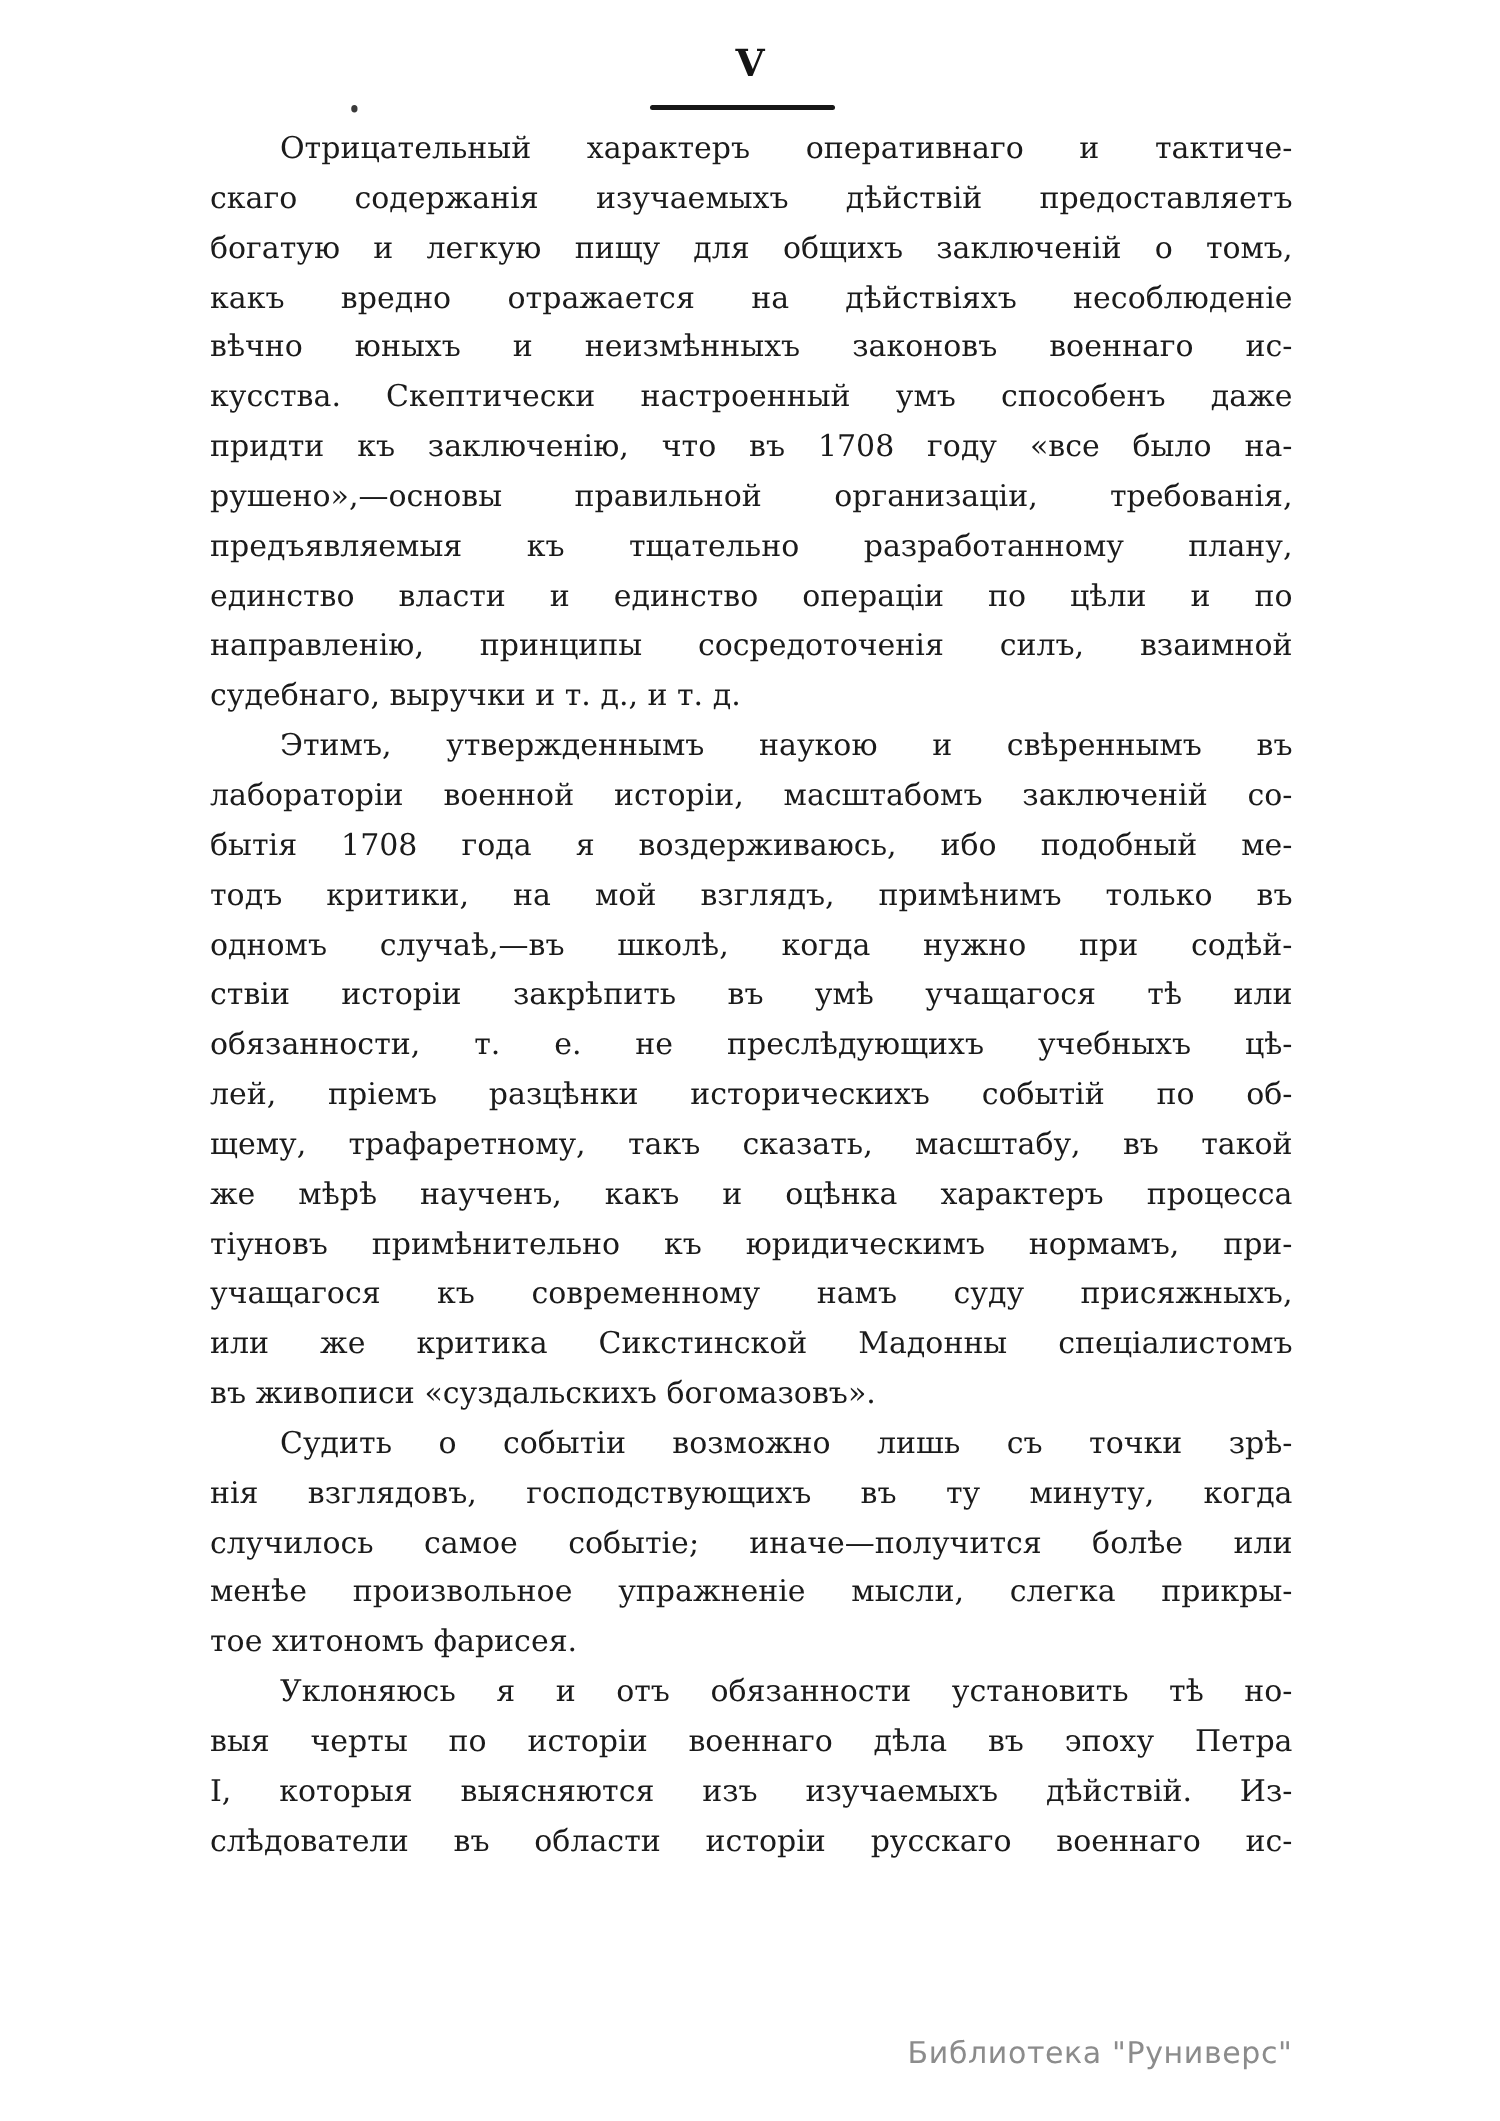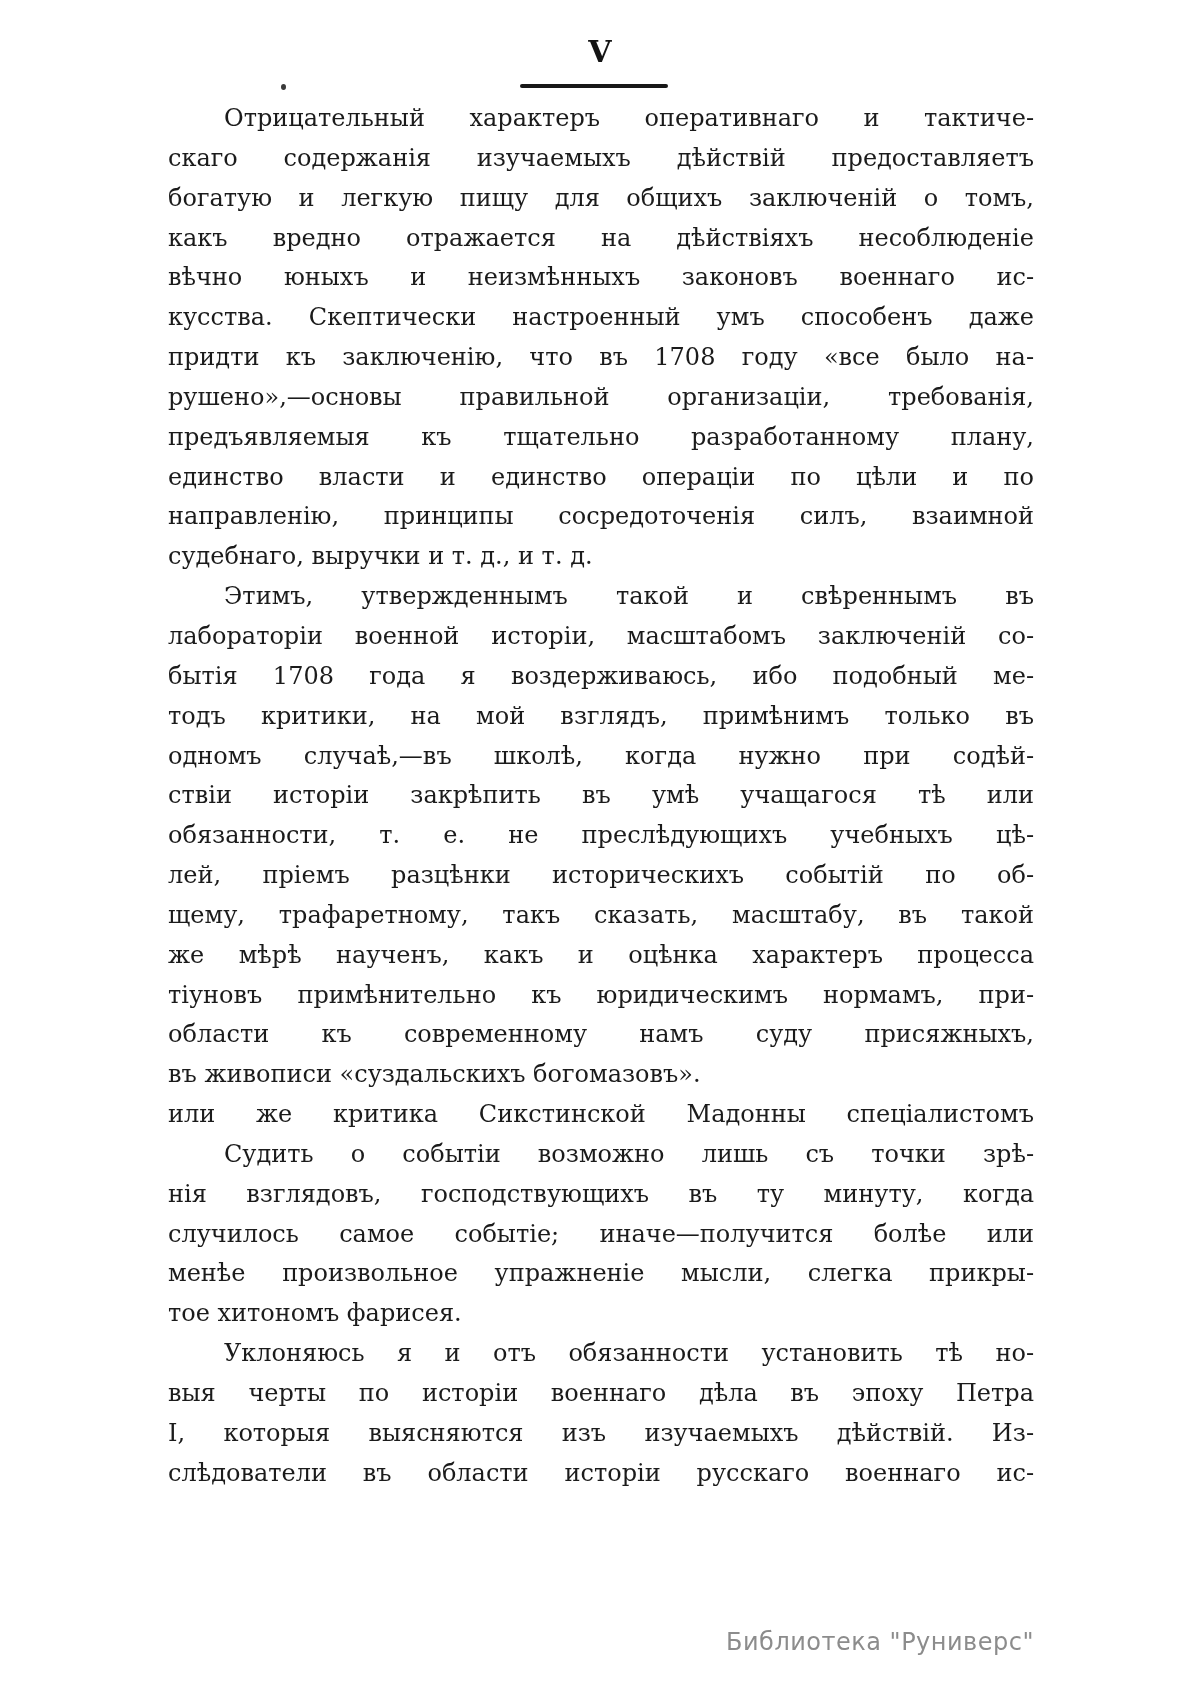--- a/index.html
+++ b/index.html
@@ -91,34 +91,34 @@
     <div class="line"><span>богатую и легкую пищу для общихъ заключеній о томъ,</span></div>
     <div class="line"><span>какъ вредно отражается на дѣйствіяхъ несоблюденіе</span></div>
     <div class="line"><span>вѣчно юныхъ и неизмѣнныхъ законовъ военнаго ис-</span></div>
     <div class="line"><span>кусства. Скептически настроенный умъ способенъ даже</span></div>
     <div class="line"><span>придти къ заключенію, что въ 1708 году «все было на-</span></div>
     <div class="line"><span>рушено»,—основы правильной организаціи, требованія,</span></div>
     <div class="line"><span>предъявляемыя къ тщательно разработанному плану,</span></div>
     <div class="line"><span>единство власти и единство операціи по цѣли и по</span></div>
     <div class="line"><span>направленію, принципы сосредоточенія силъ, взаимной</span></div>
     <div class="line parend"><span>судебнаго, выручки и т. д., и т. д.</span></div>
-    <div class="line indent"><span>Этимъ, утвержденнымъ такой и свѣреннымъ въ</span></div>
+    <div class="line indent"><span>Этимъ, утвержденнымъ наукою и свѣреннымъ въ</span></div>
     <div class="line"><span>лабораторіи военной исторіи, масштабомъ заключеній со-</span></div>
     <div class="line"><span>бытія 1708 года я воздерживаюсь, ибо подобный ме-</span></div>
     <div class="line"><span>тодъ критики, на мой взглядъ, примѣнимъ только въ</span></div>
     <div class="line"><span>одномъ случаѣ,—въ школѣ, когда нужно при содѣй-</span></div>
     <div class="line"><span>ствіи исторіи закрѣпить въ умѣ учащагося тѣ или</span></div>
     <div class="line"><span>обязанности, т. е. не преслѣдующихъ учебныхъ цѣ-</span></div>
     <div class="line"><span>лей, пріемъ разцѣнки историческихъ событій по об-</span></div>
     <div class="line"><span>щему, трафаретному, такъ сказать, масштабу, въ такой</span></div>
     <div class="line"><span>же мѣрѣ наученъ, какъ и оцѣнка характеръ процесса</span></div>
     <div class="line"><span>тіуновъ примѣнительно къ юридическимъ нормамъ, при-</span></div>
-    <div class="line"><span>области къ современному намъ суду присяжныхъ,</span></div>
+    <div class="line"><span>учащагося къ современному намъ суду присяжныхъ,</span></div>
+    <div class="line"><span>или же критика Сикстинской Мадонны спеціалистомъ</span></div>
     <div class="line parend"><span>въ живописи «суздальскихъ богомазовъ».</span></div>
-    <div class="line"><span>или же критика Сикстинской Мадонны спеціалистомъ</span></div>
     <div class="line indent"><span>Судить о событіи возможно лишь съ точки зрѣ-</span></div>
     <div class="line"><span>нія взглядовъ, господствующихъ въ ту минуту, когда</span></div>
     <div class="line"><span>случилось самое событіе; иначе—получится болѣе или</span></div>
     <div class="line"><span>менѣе произвольное упражненіе мысли, слегка прикры-</span></div>
     <div class="line parend"><span>тое хитономъ фарисея.</span></div>
     <div class="line indent"><span>Уклоняюсь я и отъ обязанности установить тѣ </span><span class="it">но-</span></div>
     <div class="line"><span class="it">выя</span><span> черты по исторіи военнаго дѣла въ эпоху Петра</span></div>
     <div class="line"><span>I, которыя выясняются изъ изучаемыхъ дѣйствій. Из-</span></div>
     <div class="line"><span>слѣдователи въ области исторіи русскаго военнаго ис-</span></div>
   </main>

